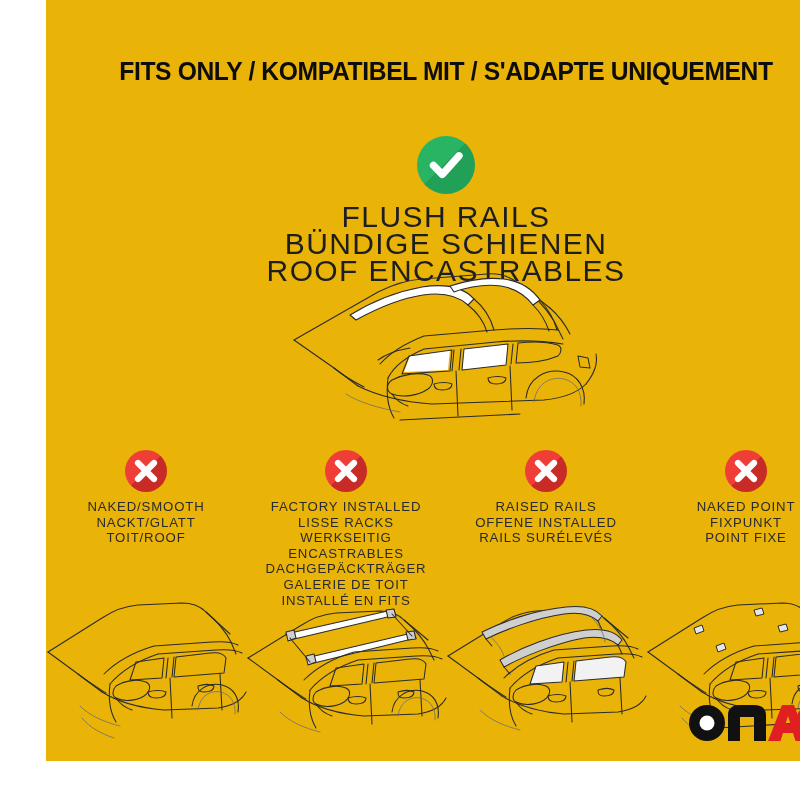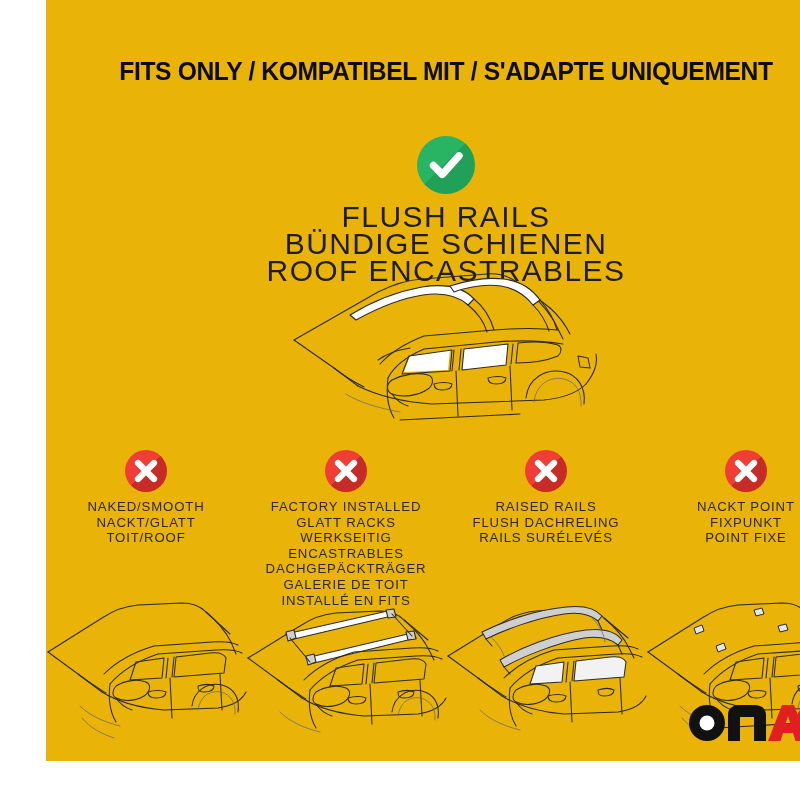--- a/index.html
+++ b/index.html
@@ -252,21 +252,21 @@
     <div class="cell">
       <div class="badge-wrap">
         <div class="badge no">
           <div class="shadow"></div>
           <svg width="42" height="42" viewBox="0 0 42 42">
             <path d="M13 13 L29 29 M29 13 L13 29" fill="none" stroke="#ffffff" stroke-width="6.2" stroke-linecap="round"></path>
           </svg>
         </div>
       </div>
       <div class="cell-labels">
-        <div>FACTORY INSTALLED GLATT RACKS</div>
+        <div>FACTORY INSTALLED LISSE RACKS</div>
         <div>WERKSEITIG ENCASTRABLES</div>
         <div>DACHGEPÄCKTRÄGER</div>
         <div>GALERIE DE TOIT INSTALLÉ EN FITS</div>
       </div>
       <svg class="cell-car" viewBox="0 0 208 150">
         <path class="line" d="M6 58 L58 26 C70 18 82 14 94 13 L138 11 C148 11 156 14 162 20 L186 40"></path>
         <path class="line" d="M162 20 C174 30 182 40 187 50 L192 60"></path>
 
         <path class="line-rail" d="M44 34 L150 10 L154 15 L48 40 Z"></path>
 
@@ -305,21 +305,21 @@
       <div class="badge-wrap">
         <div class="badge no">
           <div class="shadow"></div>
           <svg width="42" height="42" viewBox="0 0 42 42">
             <path d="M13 13 L29 29 M29 13 L13 29" fill="none" stroke="#ffffff" stroke-width="6.2" stroke-linecap="round"></path>
           </svg>
         </div>
       </div>
       <div class="cell-labels">
         <div>RAISED RAILS</div>
-        <div>FLUSH DACHRELING</div>
+        <div>OFFENE INSTALLED</div>
         <div>RAILS SURÉLEVÉS</div>
       </div>
       <svg class="cell-car" viewBox="0 0 208 150">
         <path class="line" d="M6 56 L58 24 C70 16 82 12 94 11 L138 9 C148 9 156 12 162 18 L186 38"></path>
         <path class="line" d="M162 18 C174 28 182 38 187 48 L192 58"></path>
 
         <path class="rail-dark" d="M40 32 C60 22 92 10 124 7 C142 5 154 9 160 16 L156 21 C148 14 136 12 122 14 C94 18 62 30 44 39 Z"></path>
 
         <path class="rail-dark" d="M58 60 C78 48 112 34 144 30 C162 28 174 32 180 40 L176 45 C168 38 156 36 142 38 C114 43 80 57 62 67 Z"></path>
 
@@ -354,21 +354,21 @@
     <div class="cell">
       <div class="badge-wrap">
         <div class="badge no">
           <div class="shadow"></div>
           <svg width="42" height="42" viewBox="0 0 42 42">
             <path d="M13 13 L29 29 M29 13 L13 29" fill="none" stroke="#ffffff" stroke-width="6.2" stroke-linecap="round"></path>
           </svg>
         </div>
       </div>
       <div class="cell-labels">
-        <div>NACKT POINT</div>
+        <div>NAKED POINT</div>
         <div>FIXPUNKT</div>
         <div>POINT FIXE</div>
       </div>
       <svg class="cell-car" viewBox="0 0 208 150">
         <path class="line" d="M6 52 L60 18 C72 10 84 6 96 5 L140 3 C150 3 158 6 164 12 L188 34"></path>
         <path class="line" d="M164 12 C176 22 184 32 189 42 L194 54"></path>
 
         <path class="pad" d="M52 28 L60 25 L62 31 L54 34 Z"></path>
         <path class="pad" d="M112 10 L120 8 L122 14 L114 16 Z"></path>
         <path class="pad" d="M74 46 L82 43 L84 49 L76 52 Z"></path>

